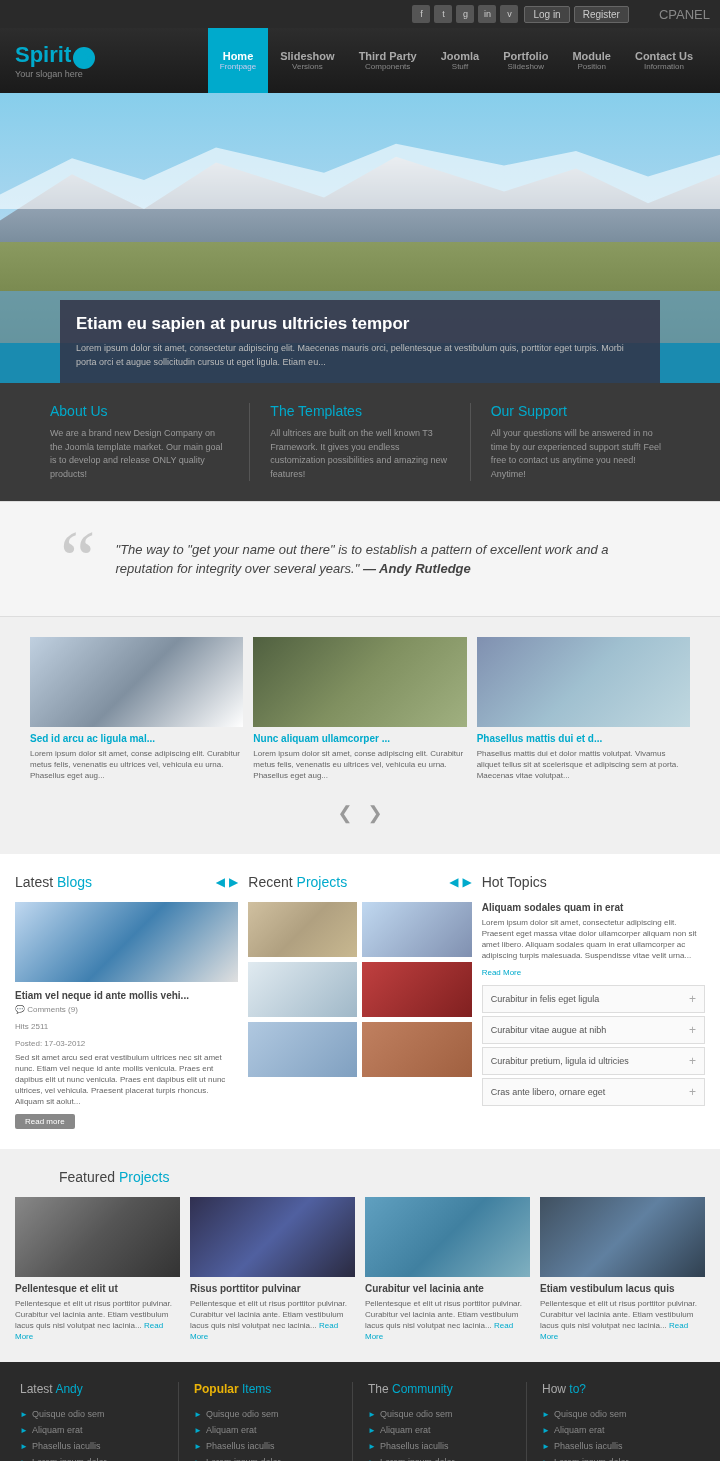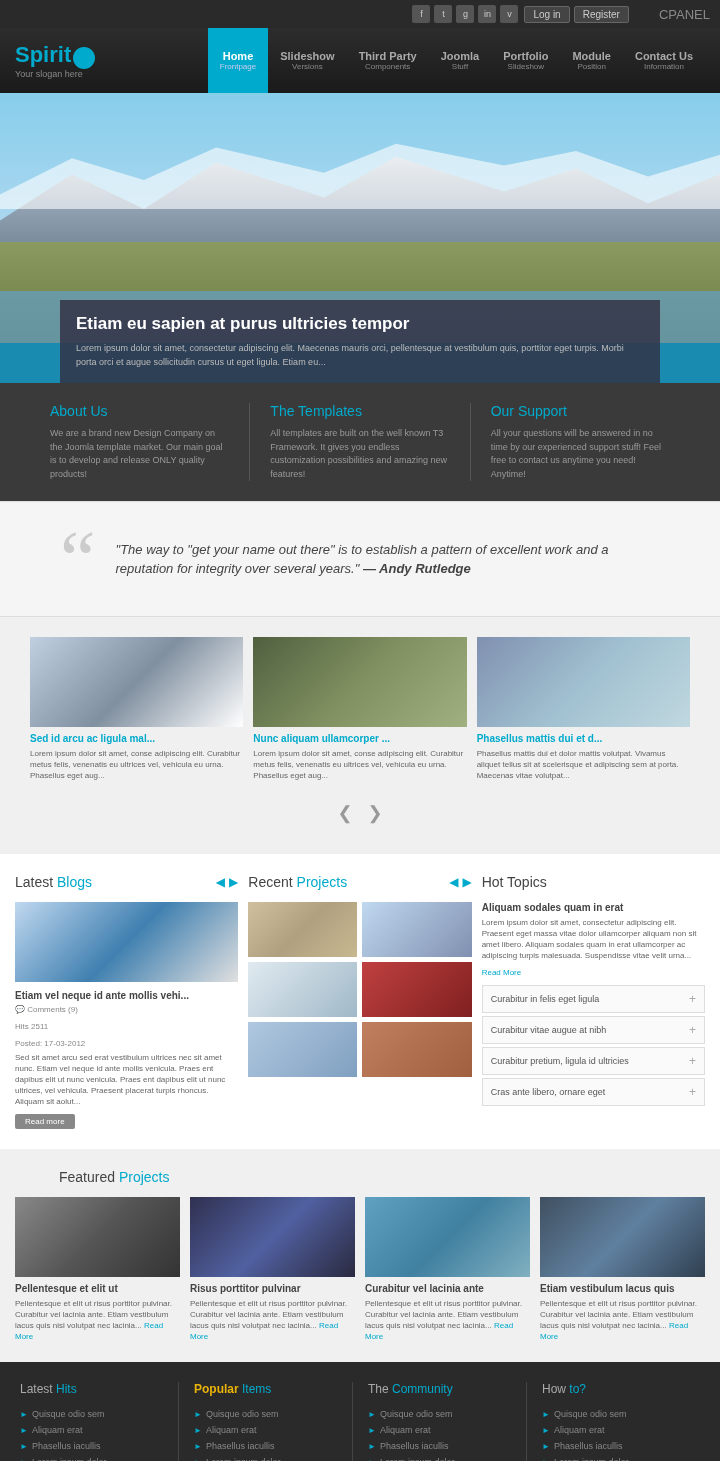--- a/index.html
+++ b/index.html
@@ -335,21 +335,21 @@
   <div class="feature-col">
     <div class="feature-title">
       <span>About </span><span style="color:#00aacc;">Us</span>
     </div>
     <div class="feature-text">We are a brand new Design Company on the Joomla template market. Our main goal is to develop and release ONLY quality products!</div>
   </div>
   <div class="feature-col">
     <div class="feature-title">
       <span>The </span><span style="color:#00aacc;">Templates</span>
     </div>
-    <div class="feature-text">All templates are built on the well known T3 Framework. It gives you endless customization possibilities and amazing new features!</div>
+    <div class="feature-text">All ultrices are built on the well known T3 Framework. It gives you endless customization possibilities and amazing new features!</div>
   </div>
   <div class="feature-col">
     <div class="feature-title">
       <span>Our </span><span style="color:#00aacc;">Support</span>
     </div>
     <div class="feature-text">All your questions will be answered in no time by our experienced support stuff! Feel free to contact us anytime you need! Anytime!</div>
   </div>
 </div>
 
 <div class="quote-section">
@@ -493,21 +493,21 @@
       </div>
     </div>
   </div>
 </div>
 
 <div class="footer">
   <div class="footer-cols">
 
     <div class="footer-col">
       <div class="footer-col-title">
-        <span style="color:#aaa;">Latest </span><span style="color:#00aacc;">Hits</span>
+        <span style="color:#aaa;">Latest </span><span style="color:#00aacc;">Andy</span>
       </div>
       <ul class="footer-list">
         <li>
             <span class="footer-arrow">►</span>
             <span>Quisque odio sem</span>
           </li>
         <li>
             <span class="footer-arrow">►</span>
             <span>Aliquam erat</span>
           </li>

